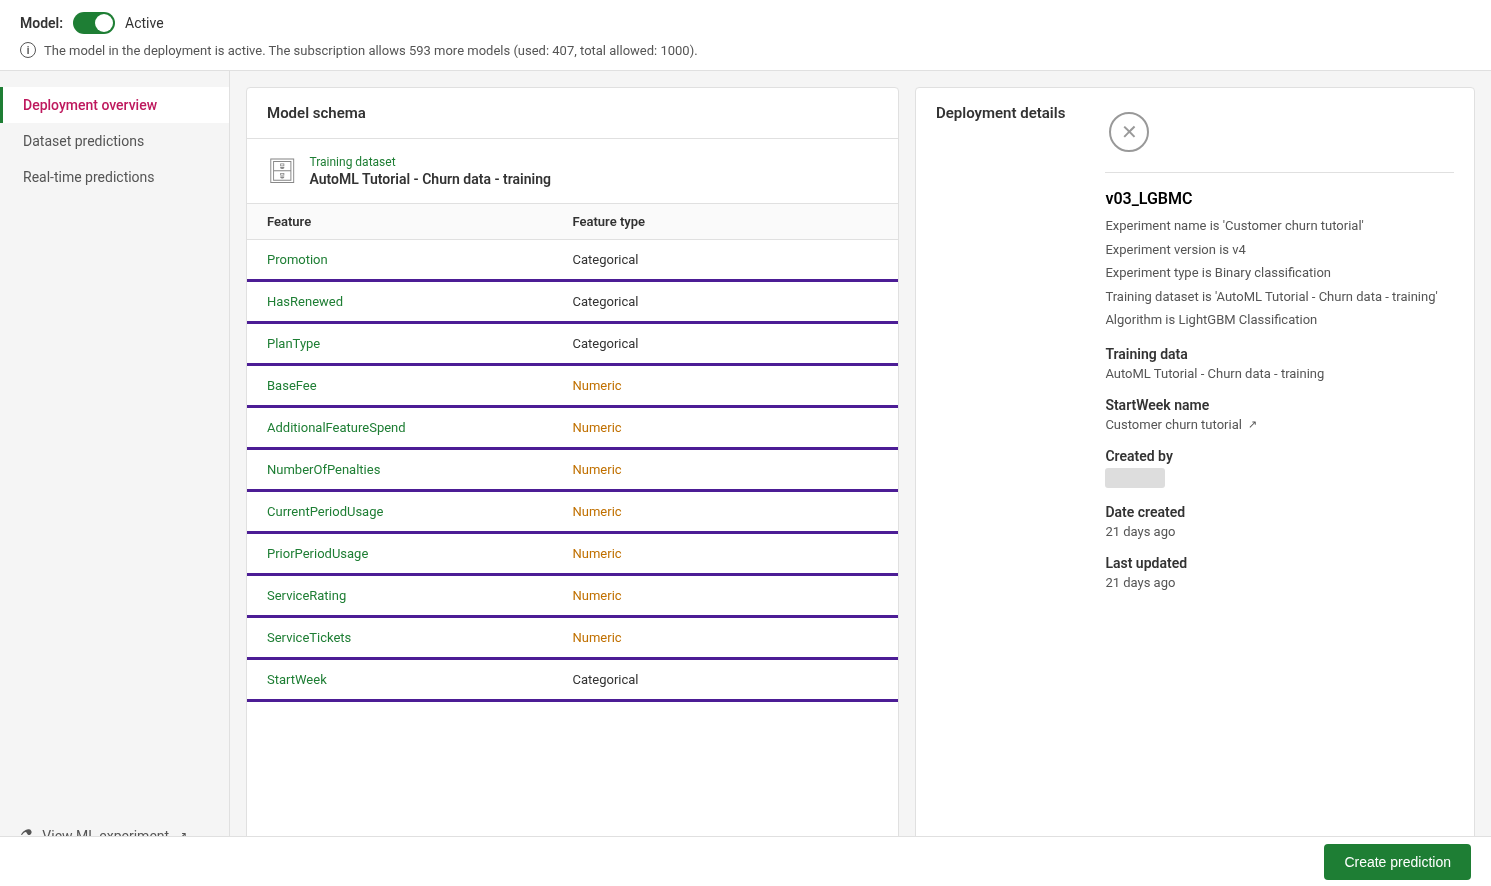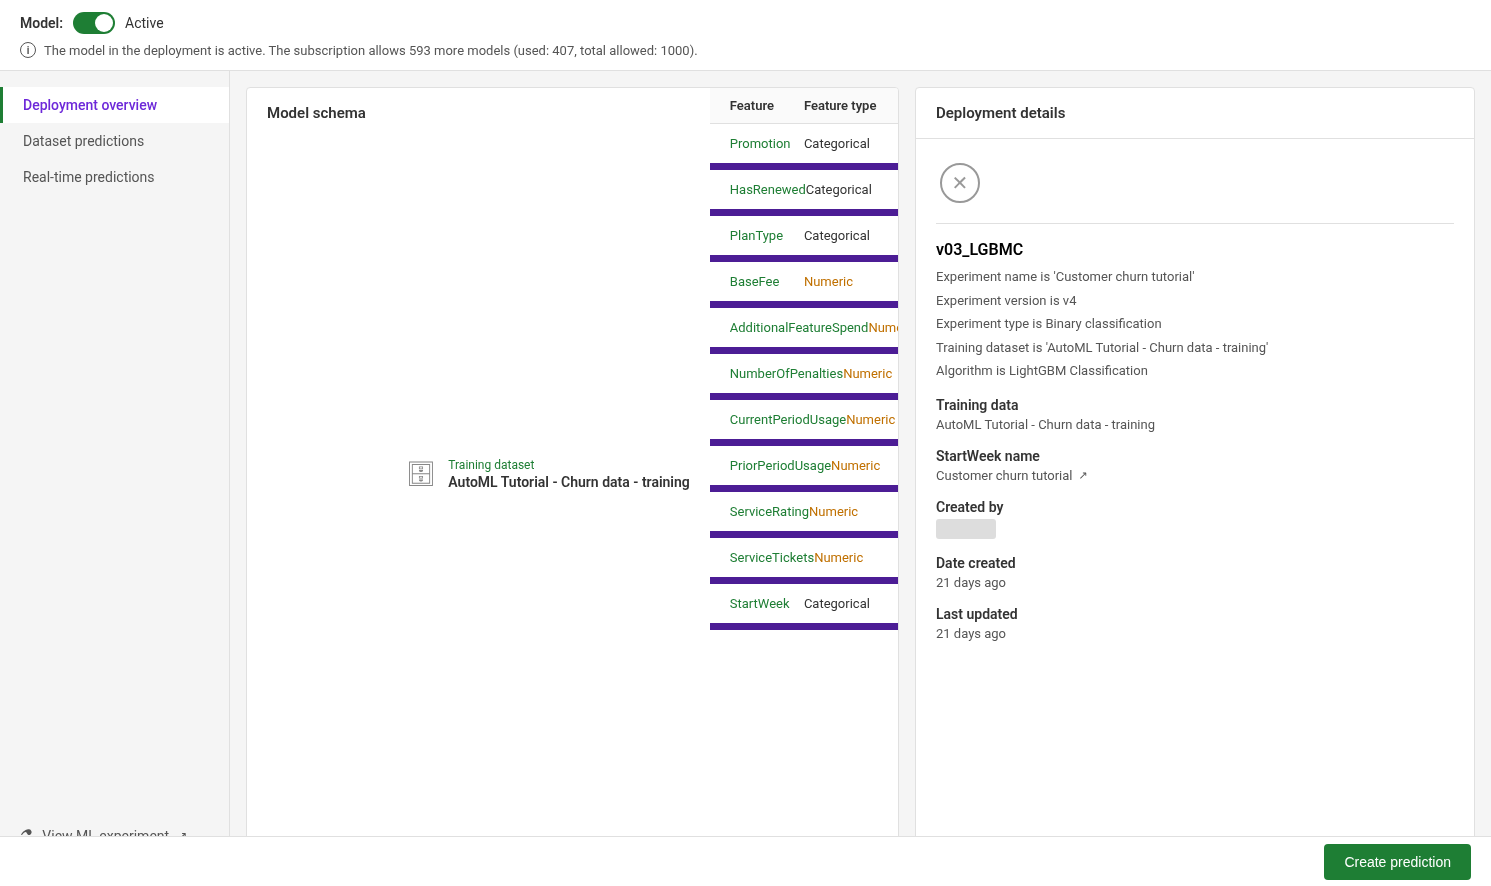--- a/index.html
+++ b/index.html
@@ -99,21 +99,21 @@
       padding: 10px 20px;
       cursor: pointer;
       color: #555;
       font-size: 14px;
       border-left: 3px solid transparent;
     }
 
     .sidebar-item.active {
       border-left: 3px solid #1e7e34;
       background: #fff;
-      color: #6d28d9;
+      color: #be185d;
       font-weight: 500;
     }
 
     .sidebar-footer {
       padding: 16px 20px;
       display: flex;
       align-items: center;
       gap: 8px;
       cursor: pointer;
       color: #555;
@@ -137,21 +137,21 @@
       overflow: hidden;
     }
 
     
     .model-schema-panel {
       flex: 1;
       background: #fff;
       border: 1px solid #e0e0e0;
       border-radius: 4px;
       display: flex;
-      flex-direction: row;
+      flex-direction: column;
       overflow: hidden;
     }
 
     .panel-header {
       padding: 16px 20px;
       border-bottom: 1px solid #e0e0e0;
       font-weight: 600;
       font-size: 15px;
       color: #333;
     }
@@ -198,21 +198,21 @@
       color: #333;
       font-size: 13px;
     }
 
     .col-feature { flex: 1; }
     .col-type { flex: 1; }
 
     .table-row {
       display: flex;
       padding: 12px 20px;
-      border-bottom: 7px solid #4c1d95;
+      border-bottom: 3px solid #4c1d95;
     }
 
     .cell-feature {
       flex: 1;
       color: #1e7e34;
       font-size: 13px;
     }
 
     .cell-type {
       flex: 1;
@@ -222,21 +222,21 @@
     .type-categorical { color: #333; }
     .type-numeric { color: #c07000; }
 
     
     .deployment-details-panel {
       width: 560px;
       background: #fff;
       border: 1px solid #e0e0e0;
       border-radius: 4px;
       display: flex;
-      flex-direction: column;
+      flex-direction: row;
       overflow: hidden;
     }
 
     .details-content {
       padding: 20px;
       flex: 1;
       overflow-y: auto;
     }
 
     .model-icon-area {

